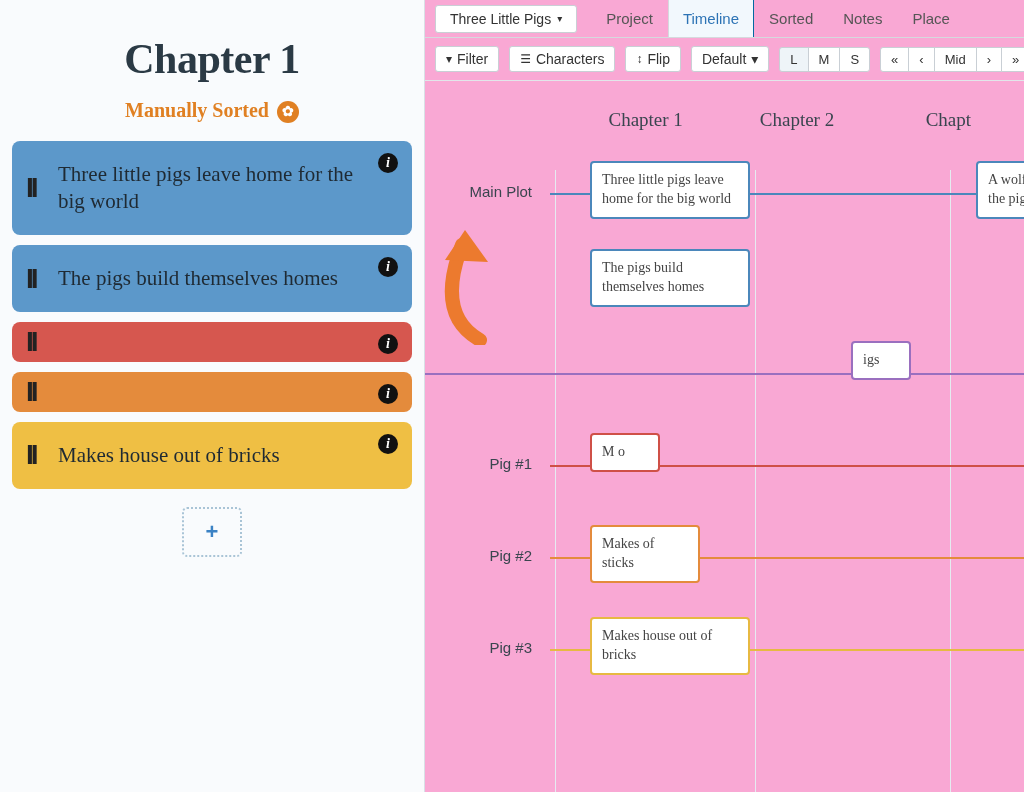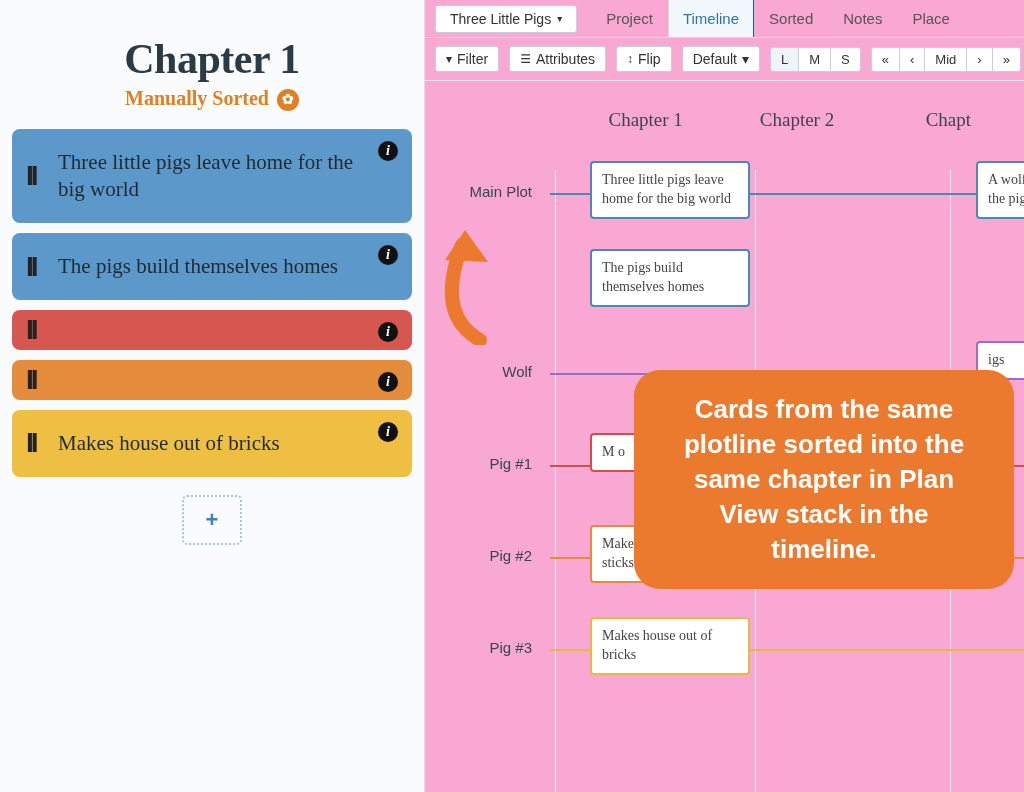--- a/index.html
+++ b/index.html
@@ -3,21 +3,21 @@
 <meta charset="utf-8">
 <style>
 html,body{margin:0;padding:0;font-family:"Segoe UI",Arial,sans-serif;background:#eaf2f7;color:#333;overflow:hidden}
 *{box-sizing:border-box}
 .app{display:flex;height:792px;width:1024px;position:relative}
 
 
 .plan-panel{width:425px;background:#f9fbfd;padding:0 12px 12px 12px;border-right:1px solid #d9e0e6;display:flex;flex-direction:column;align-items:center}
 .plan-header{text-align:center;margin-top:35px}
 .plan-title{font-family:"Georgia",serif;font-size:42px;color:#2b3a45;margin:0;letter-spacing:-0.5px}
-.plan-sort{font-family:"Georgia",serif;font-size:20px;color:#e08023;font-weight:600;margin-top:4px}
+.plan-sort{font-family:"Georgia",serif;font-size:20px;color:#e08023;font-weight:600;margin-top:16px}
 .plan-sort .dot{display:inline-block;width:22px;height:22px;border-radius:50%;background:#e08023;color:#fff;font-weight:bold;text-align:center;line-height:22px;font-size:14px;vertical-align:middle;margin-left:3px}
 .cards{width:100%;margin-top:18px}
 .card{position:relative;border-radius:8px;padding:20px 48px 20px 46px;margin-bottom:10px;width:100%}
 .card .handle{position:absolute;left:14px;top:50%;transform:translateY(-50%);font-weight:900;font-size:28px;letter-spacing:-3px;color:#222}
 .card .info{position:absolute;right:14px;top:12px;width:20px;height:20px;border-radius:50%;background:#111;color:#fff;font-weight:bold;text-align:center;line-height:20px;font-style:italic;font-family:serif;font-size:14px}
 .card .txt{font-family:"Georgia",serif;font-size:21px;line-height:1.28;color:#1f2a33}
 .c-blue{background:#5c98ca}
 .c-red{background:#d6574f}
 .c-orange{background:#e48b3c}
 .c-yellow{background:#efbf44}
@@ -129,21 +129,21 @@
         </div>
     </div>
 
     <div class="toolbar">
       <div class="tbtn">
         <span class="icon">▾</span>
         <span>Filter</span>
       </div>
       <div class="tbtn">
         <span class="icon">☰</span>
-        <span>Attributes</span>
+        <span>Characters</span>
       </div>
       <div class="tbtn">
         <span class="icon">↕</span>
         <span>Flip</span>
       </div>
       <div class="tbtn">
         <span>Default</span>
         <span class="caret">▾</span>
       </div>
       <div class="size-group" id="sizes">
@@ -182,21 +182,20 @@
           <div class="tcardwrap" style="left:40px;top:88px">
             <div class="tcard tb-blue">The pigs build themselves homes</div>
           </div>
           <div class="tcardwrap" style="left:426px;top:0;width:100px">
             <div class="tcard tb-blue">A wolf pass the pigs' ho</div>
           </div>
         </div>
       </div>
 
       <div class="lane">
-        <div class="lane-label">Wolf</div>
         <div class="lane-track">
           <div class="lane-line ll-purple"></div>
           <div class="tcardwrap" style="left:426px;top:0;width:60px">
             <div class="tcard tb-purple">igs</div>
           </div>
         </div>
       </div>
 
       <div class="lane">
         <div class="lane-label">Pig #1</div>
@@ -229,15 +228,14 @@
       </div>
 
     </div>
   </div>
 
   <svg class="arrow" width="100" height="120">
     <path d="M60 115 Q15 90 42 20" stroke="#ec7a2e" stroke-width="14" fill="none" stroke-linecap="round"></path>
     <path d="M25 35 L45 5 L68 37 Z" fill="#ec7a2e"></path>
   </svg>
 
-  <div class="callout">Cards from the same plotline sorted into the same chapter in Plan View stack in the timeline.</div>
 
 </div>
 
 </body></html>

